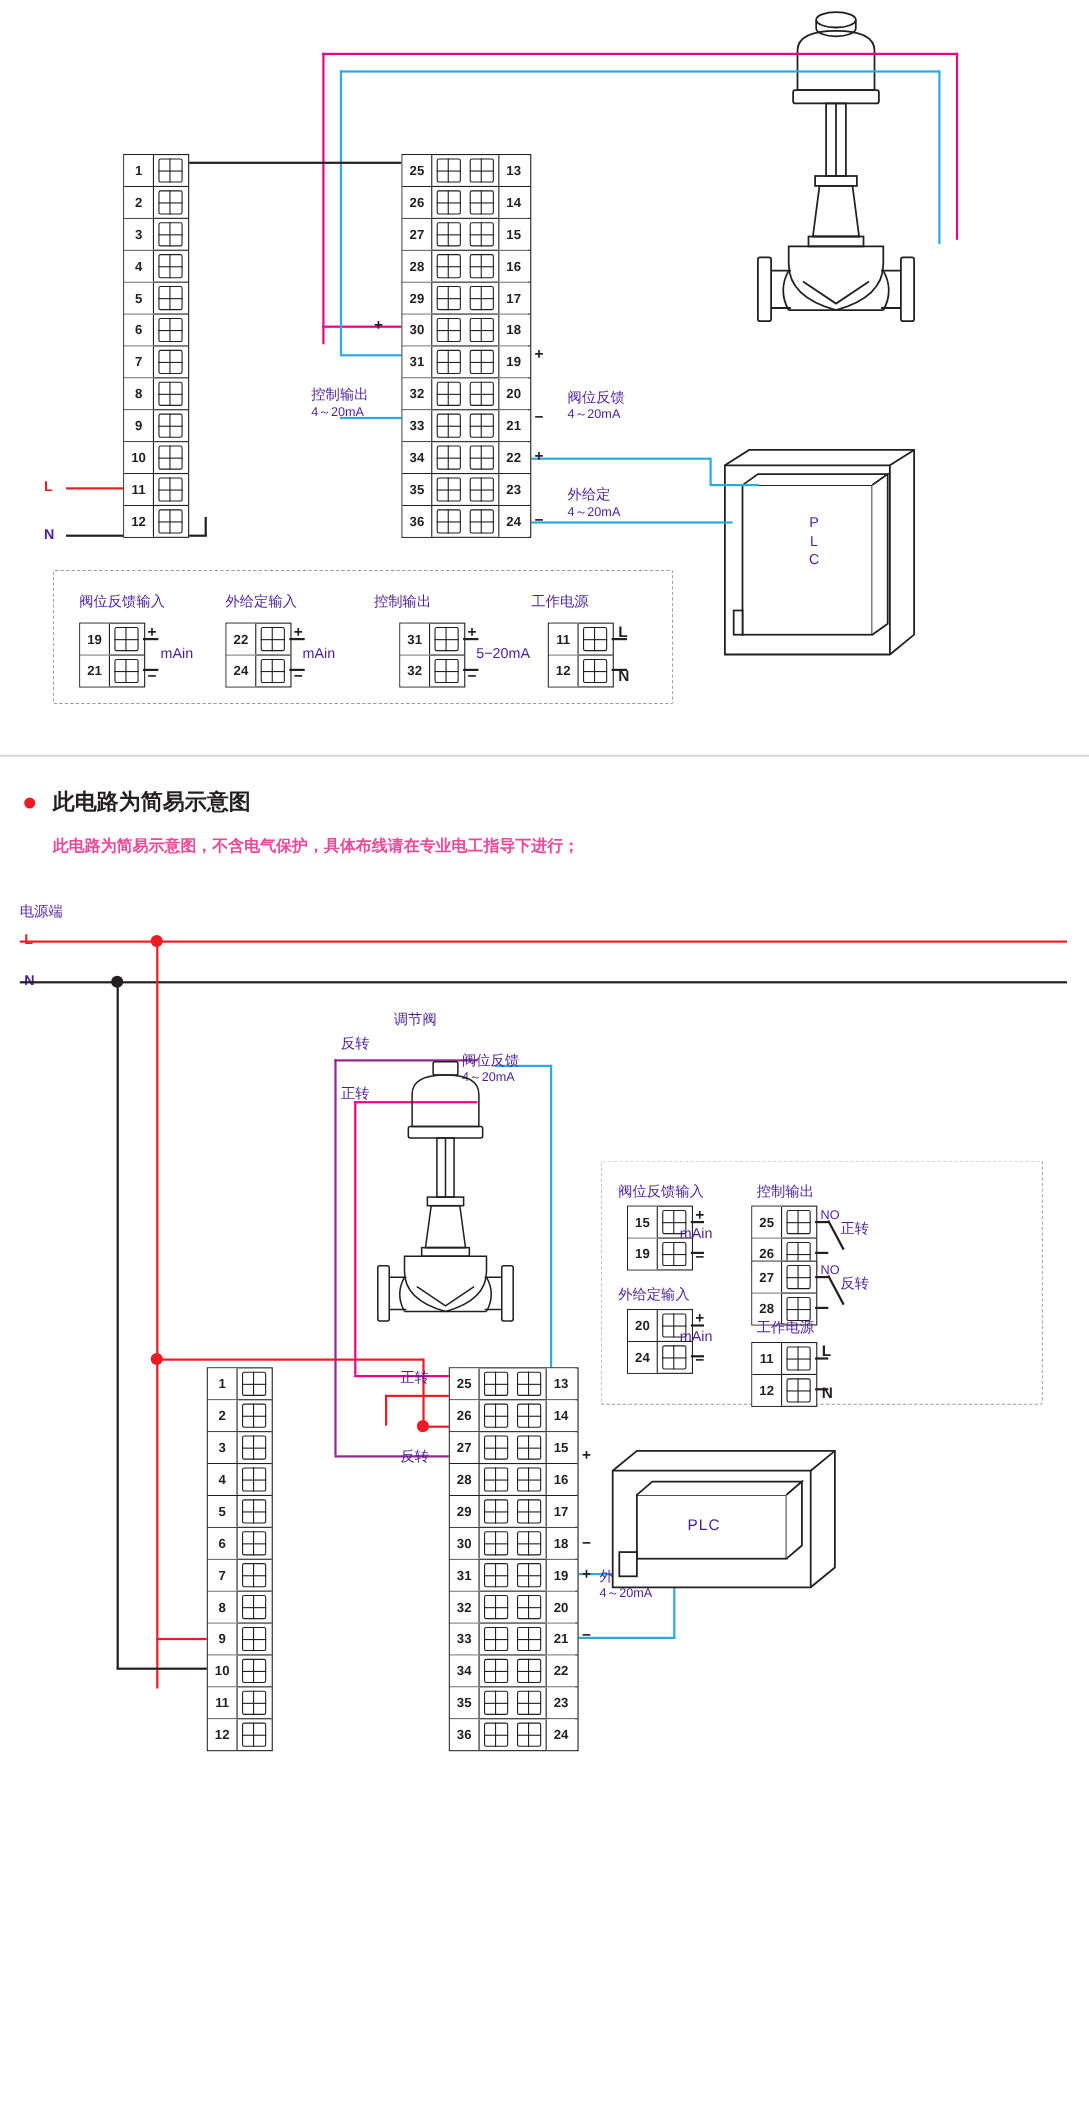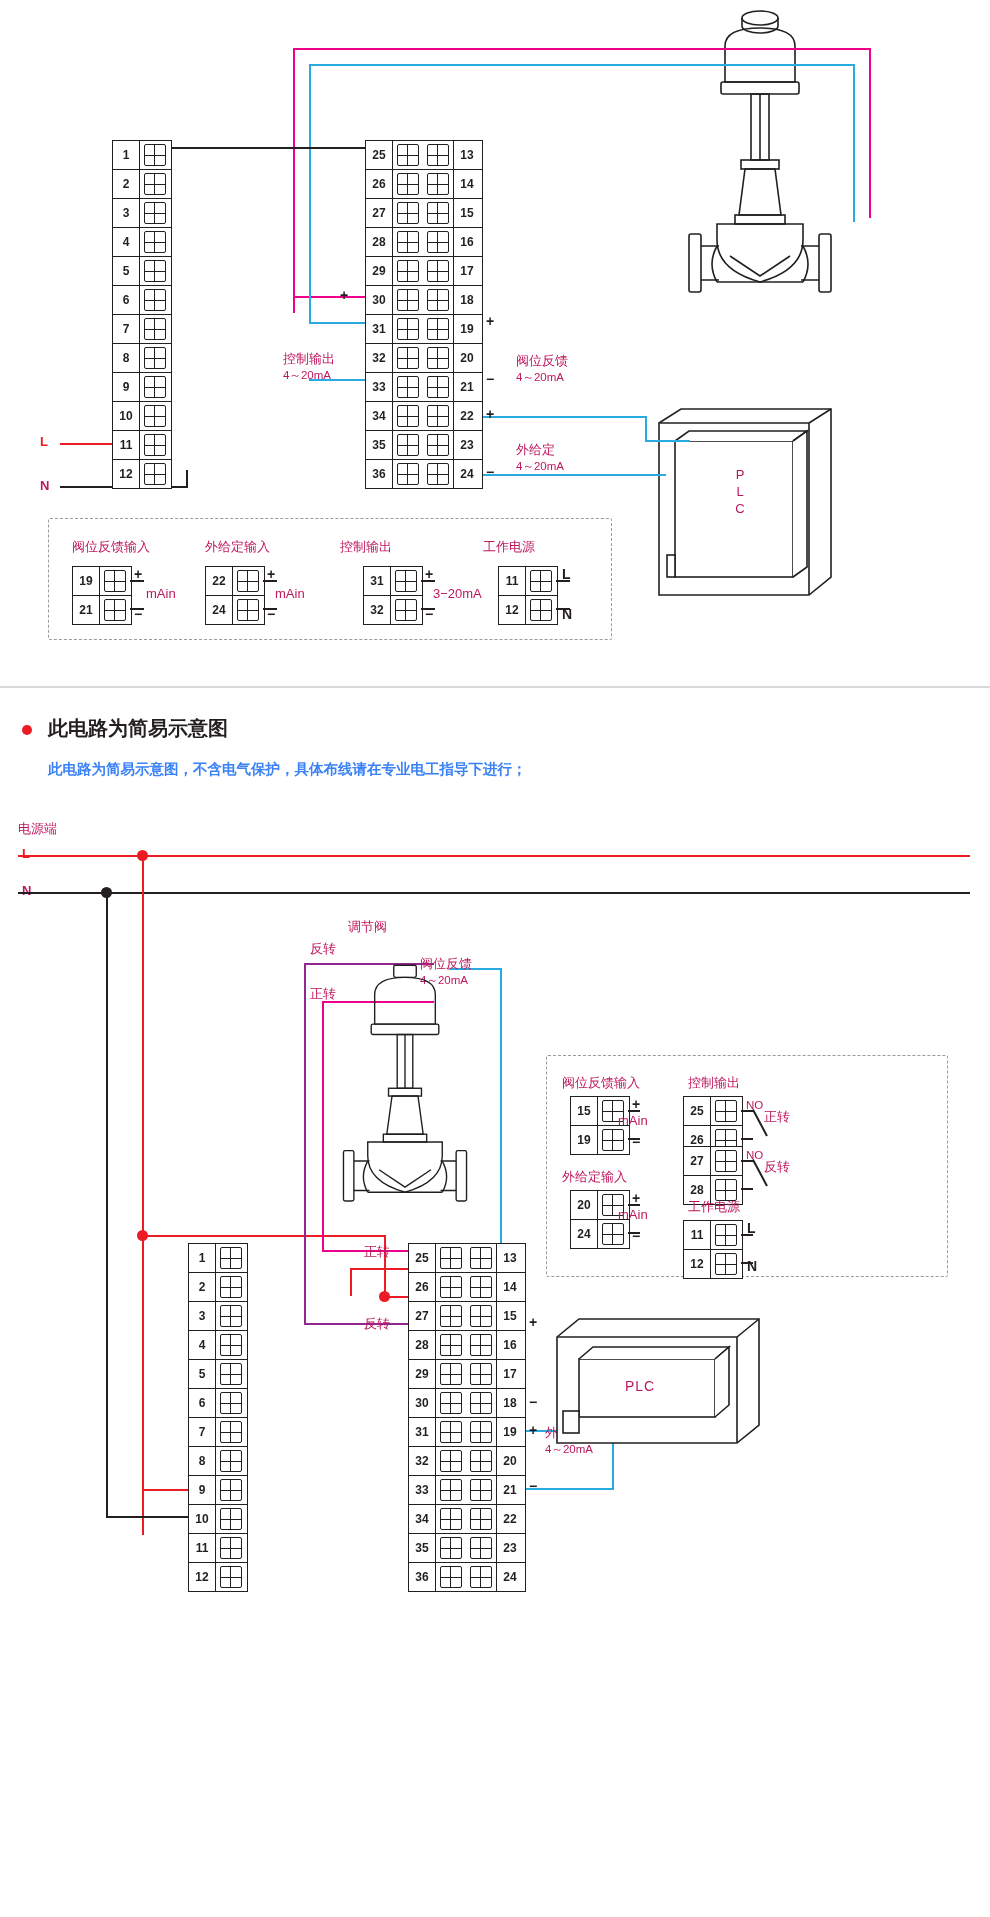--- a/index.html
+++ b/index.html
@@ -23,29 +23,29 @@
   .tnum{width:26px;display:flex;align-items:center;justify-content:center;font-size:12px;font-weight:bold;border-right:1.3px solid #231f20;background:#fff;}
   .tnum.rightnum{border-right:none;border-left:1.3px solid #231f20;}
   .tscrew{width:30px;position:relative;}
   .tscrew:before{content:"";position:absolute;left:4px;top:3px;width:22px;height:22px;border:1.3px solid #231f20;border-radius:2px;box-sizing:border-box;}
   .tscrew:after{content:"";position:absolute;left:14px;top:3px;width:1.3px;height:22px;background:#231f20;}
   .tscrew i{position:absolute;left:4px;top:13.5px;width:22px;height:1.3px;background:#231f20;display:block;}
 
   
   .dashbox{position:absolute;border:1.4px dashed #9a9a9a;border-radius:2px;}
 
-  .lbl{position:absolute;font-size:13px;line-height:1.35;color:#be185d;white-space:nowrap;}
+  .lbl{position:absolute;font-size:13px;line-height:1.35;color:#4c1d95;white-space:nowrap;}
   .lbl.b{font-weight:bold;}
   .sm{font-size:11.5px;}
   .sym{position:absolute;font-size:14px;font-weight:bold;color:#231f20;}
 
   
   .sec-bullet{position:absolute;width:10px;height:10px;border-radius:50%;background:#ed1c24;}
   .sec-title{position:absolute;font-size:20px;font-weight:bold;color:#231f20;}
-  .sec-sub{position:absolute;font-size:14.5px;font-weight:bold;color:#3b82f6;}
+  .sec-sub{position:absolute;font-size:14.5px;font-weight:bold;color:#ec4899;}
   .divider{position:absolute;left:0;width:990px;height:2px;background:#d9d9d9;}
 
   
   .valve{position:absolute;}
   .valve svg{display:block;}
 
   
   .plc{position:absolute;}
   .plc svg{display:block;}
 
@@ -395,21 +395,21 @@
       </div>
     <div class="trow">
         <div class="tnum">32</div>
         <div class="tscrew">
           <i></i>
         </div>
       </div>
   </div>
   <div class="sym" style="left:425px;top:566px;">+</div>
   <div class="sym" style="left:425px;top:606px;">−</div>
-  <div class="lbl" style="left:433px;top:585px;">3−20mA</div>
+  <div class="lbl" style="left:433px;top:585px;">5−20mA</div>
   <div class="ln hln" style="left:421px;top:580px;width:14px;"></div>
   <div class="ln hln" style="left:421px;top:608px;width:14px;"></div>
 
   <div class="lbl" style="left:483px;top:538px;">工作电源</div>
   <div class="tblock" style="left:498px;top:566px;width:58px;">
     <div class="trow">
         <div class="tnum">11</div>
         <div class="tscrew">
           <i></i>
         </div>
@@ -471,21 +471,21 @@
   <div class="ln vln blue" style="left:500px;top:968px;height:520px;"></div>
   <div class="ln hln blue" style="left:450px;top:968px;width:52px;"></div>
   <div class="ln hln blue" style="left:466px;top:1403px;width:36px;"></div>
   <div class="ln hln blue" style="left:466px;top:1488px;width:148px;"></div>
   <div class="ln vln blue" style="left:612px;top:1430px;height:60px;"></div>
   <div class="ln hln blue" style="left:466px;top:1430px;width:148px;"></div>
 
   <div class="lbl" style="left:420px;top:955px;">阀位反馈</div>
   <div class="lbl sm" style="left:420px;top:973px;">4～20mA</div>
 
-  <div class="lbl" style="left:348px;top:918px;">调节阀</div>
+  <div class="lbl" style="left:358px;top:918px;">调节阀</div>
 
   <div class="valve" style="left:305px;top:960px;">
     <svg width="200" height="260" viewBox="0 0 210 300">
       <g fill="none" stroke="#231f20" stroke-width="1.6">
         <rect x="92" y="6" width="26" height="14" rx="2"></rect>
         <path d="M70 40 q0 -20 35 -20 q35 0 35 20 v34 h-70 z"></path>
         <rect x="66" y="74" width="78" height="12" rx="2"></rect>
         <rect x="96" y="86" width="18" height="62"></rect>
         <line x1="105" y1="86" x2="105" y2="148"></line>
         <rect x="86" y="148" width="38" height="9"></rect>

